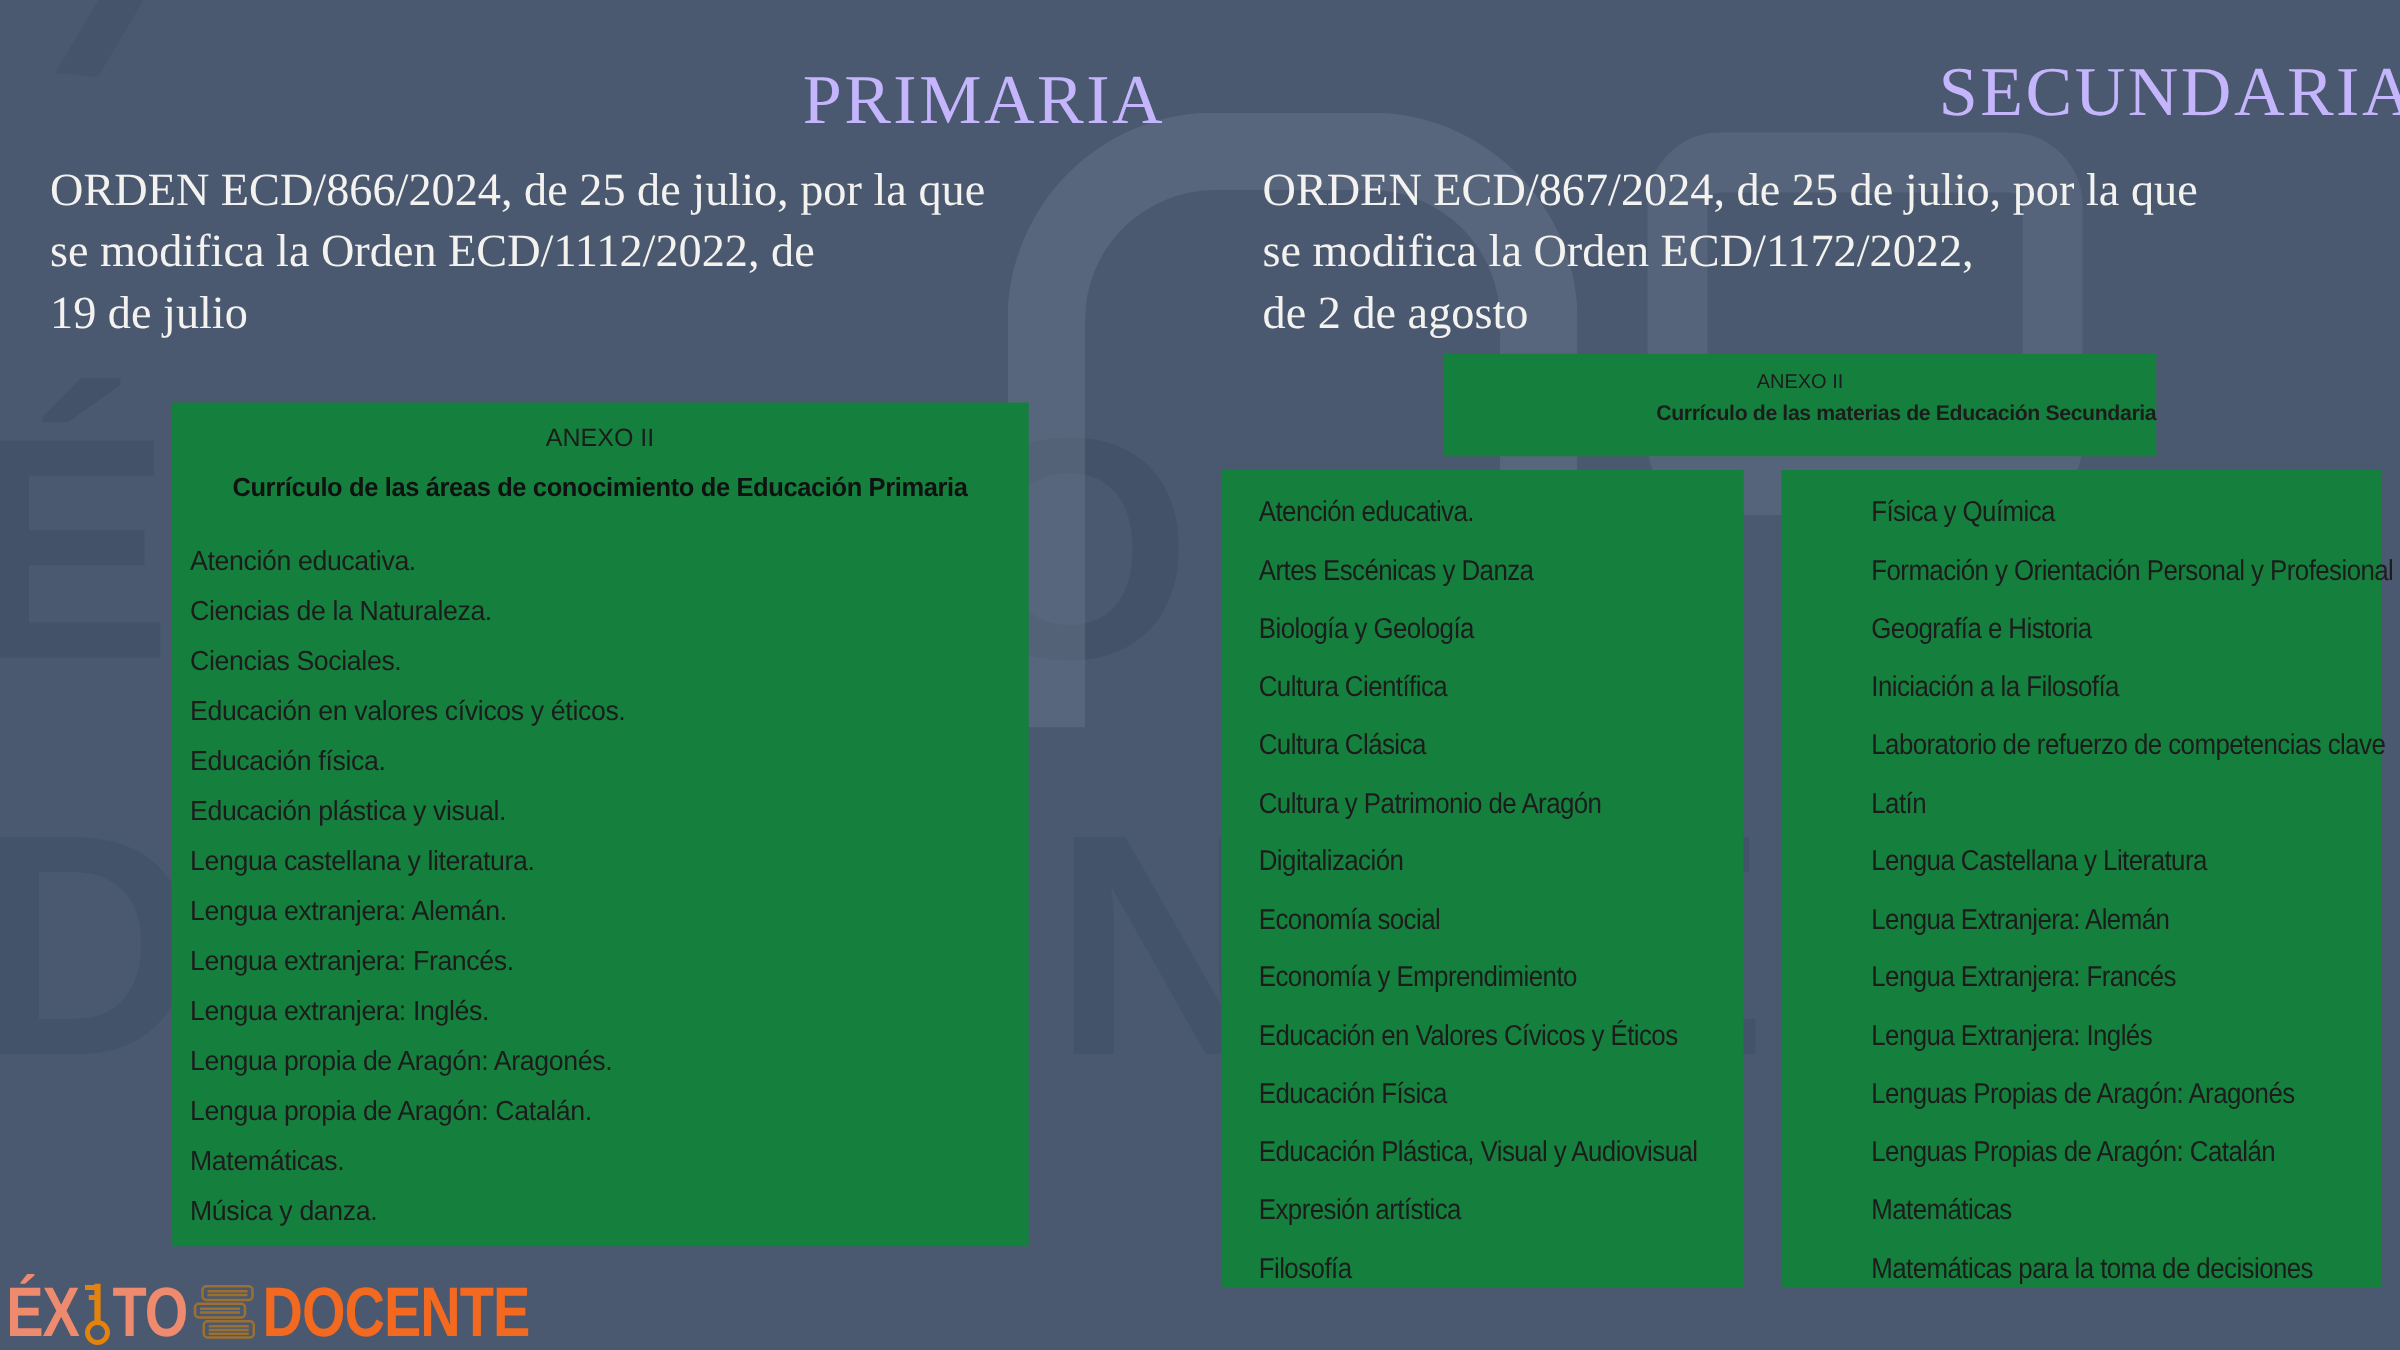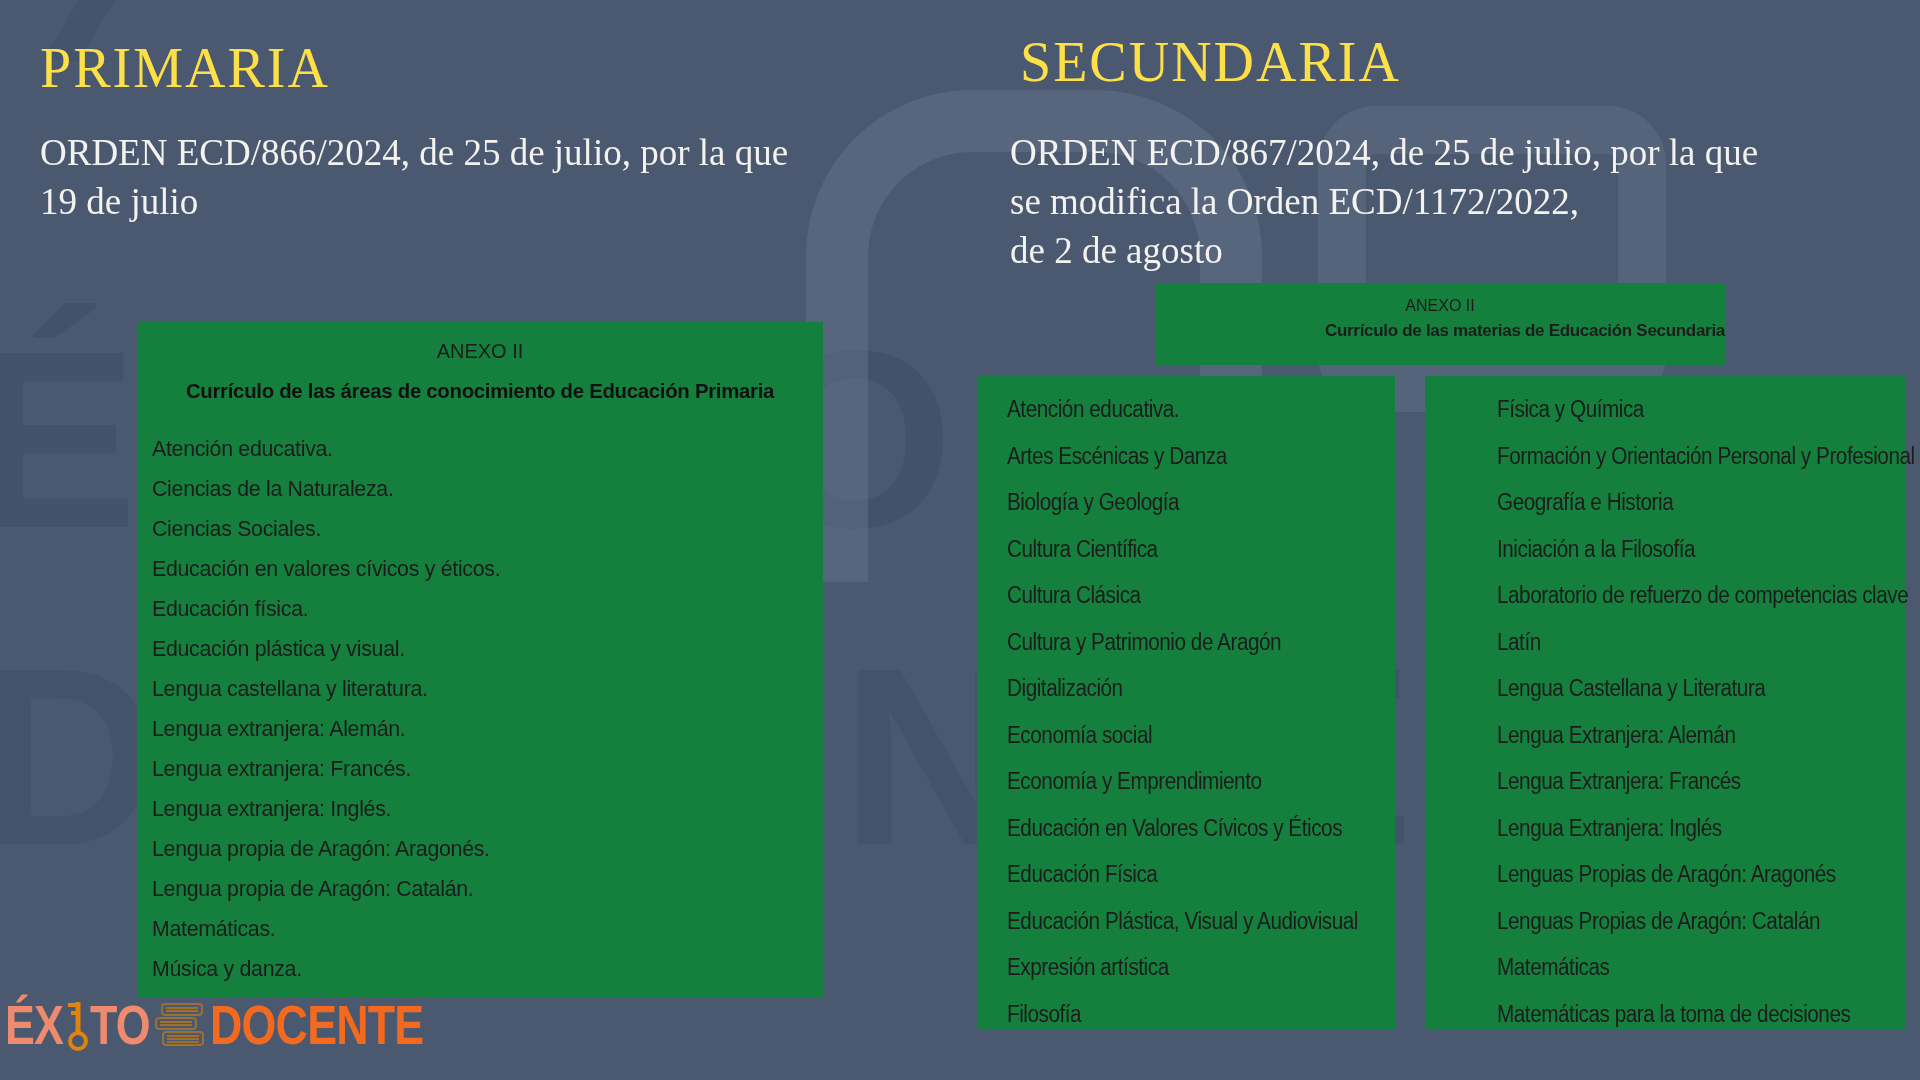--- a/index.html
+++ b/index.html
@@ -23,22 +23,22 @@
     position:absolute;left:806px;top:90px;width:332px;height:430px;
     border:62px solid rgba(118,131,153,.33);border-bottom:none;
     border-radius:166px 166px 0 0;z-index:0;
   }
   .wm-ring{
     position:absolute;left:1318px;top:106px;width:252px;height:210px;
     border:48px solid rgba(118,131,153,.28);border-radius:58px;z-index:0;
   }
   
   .big-title{
-    position:absolute;margin:0;color:#fde047;font-family:"Liberation Serif",serif;
-    font-weight:400;font-size:56px;letter-spacing:2px;text-align:left;z-index:2;
+    position:absolute;margin:12px;color:#c4b5fd;font-family:"Liberation Serif",serif;
+    font-weight:400;font-size:56px;letter-spacing:2px;text-align:right;z-index:2;
   }
   .title-primary{left:40px;top:36px;width:880px;}
   .title-secondary{left:1020px;top:30px;width:900px;}
   .order-text{
     position:absolute;color:#f3f2ef;font-family:"Liberation Serif",serif;
     font-size:37px;line-height:49px;text-align:left;z-index:2;
   }
   .order-primary{left:40px;top:128px;width:880px;}
   .order-secondary{left:1010px;top:128px;width:900px;}
   
@@ -65,21 +65,21 @@
   .card-col1{left:977px;top:376px;width:418px;height:654px;}
   .card-col2{left:1425px;top:376px;width:480px;height:654px;}
   .card-col1 .subject-list{margin-top:10px;padding-left:30px;}
   .card-col2 .subject-list{margin-top:10px;padding-left:72px;}
   .card-col1 .subject-list li,.card-col2 .subject-list li{
     font-size:23px;line-height:46.5px;letter-spacing:-0.5px;white-space:nowrap;
     transform:scaleX(.9);transform-origin:left center;
   }
   
   .logo{
-    position:absolute;left:5px;top:999px;height:52px;display:flex;align-items:flex-end;
+    position:absolute;left:5px;top:1024px;height:52px;display:flex;align-items:flex-end;
     z-index:4;
   }
   .logo .lt{
     font-family:"Liberation Sans",sans-serif;font-weight:700;font-size:56px;line-height:52px;
     letter-spacing:-1px;display:inline-block;transform:scaleX(.8);transform-origin:left bottom;
   }
   .lt-salmon{color:#ee8a6d;}
   .lt-orange{color:#f3691f;}
   .logo svg{display:block;}
   .logo .key-wrap{margin:0 2px 0 -12px;}
@@ -92,20 +92,21 @@
 
   <div class="wm-accent"></div>
   <div class="wm-word wm-line1">ÉXITO</div>
   <div class="wm-word wm-line2">DOCENTE</div>
   <div class="wm-arch"></div>
   <div class="wm-ring"></div>
 
   <h1 class="big-title title-primary">PRIMARIA</h1>
   <div class="order-text order-primary">
     <div>ORDEN ECD/866/2024, de 25 de julio, por la que</div>
+    <div>se modifica la Orden ECD/1112/2022, de</div>
     <div>19 de julio</div>
   </div>
 
   <div class="card card-primary">
     <p class="anexo-heading">ANEXO II</p>
     <p class="anexo-subheading">Currículo de las áreas de conocimiento de Educación Primaria</p>
     <ul class="subject-list">
       <li>Atención educativa.</li>
       <li>Ciencias de la Naturaleza.</li>
       <li>Ciencias Sociales.</li>

